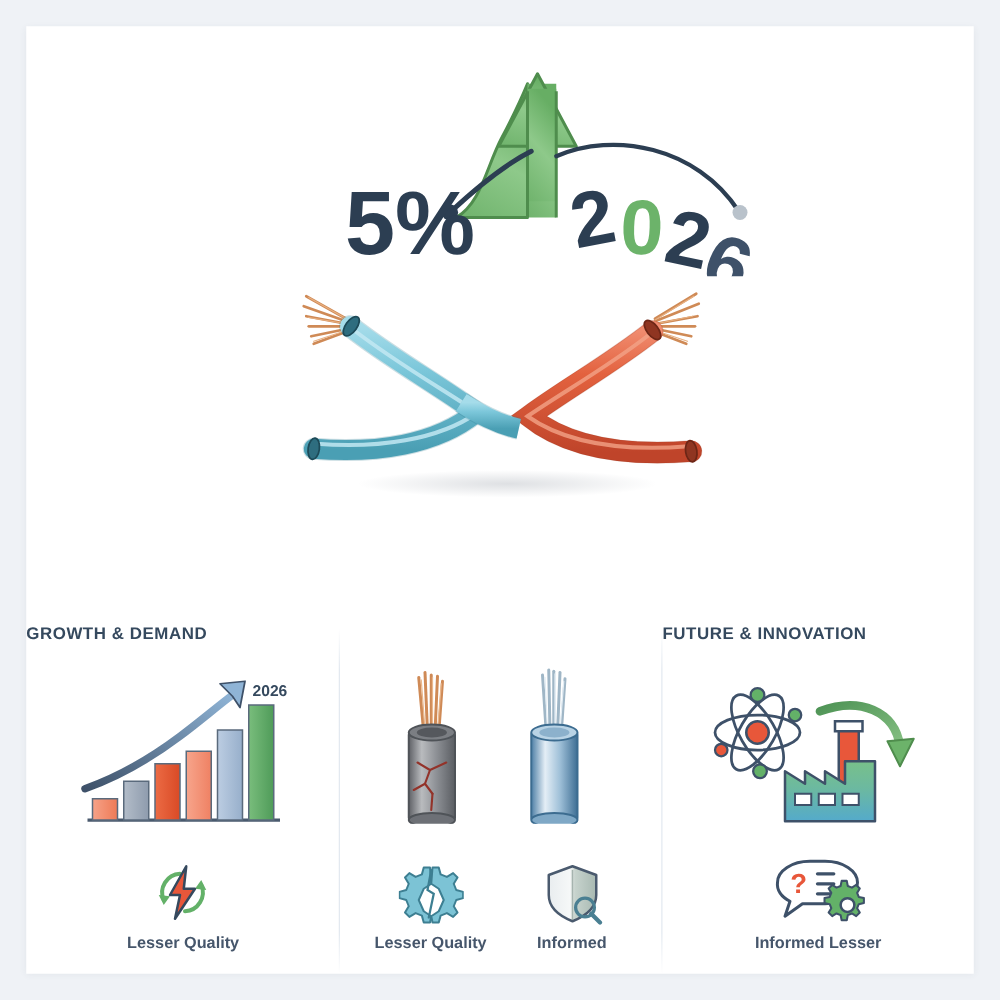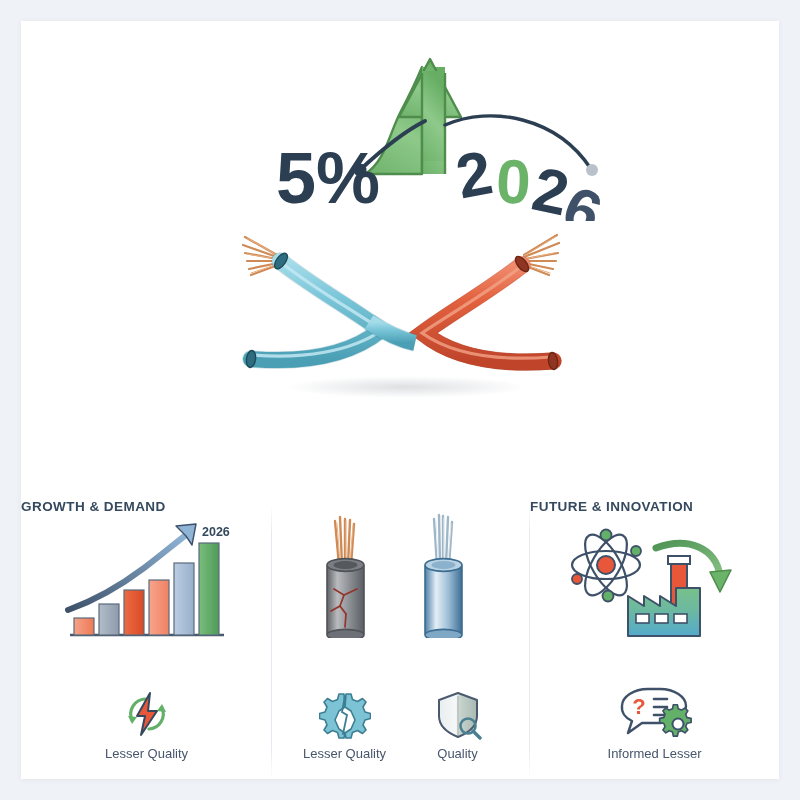--- a/index.html
+++ b/index.html
@@ -41,30 +41,31 @@
     width: 1px; height: 276px;
     background: linear-gradient(to bottom,
         rgba(226,233,240,0) 0%, #e3e9f0 12%, #e3e9f0 88%, rgba(226,233,240,0) 100%);
   }
   .panel-title {
     font-size: 13.5px; font-weight: bold;
     letter-spacing: 0.45px;
     color: #35495e;
     white-space: nowrap;
   }
-  .panel-art { margin-top: 4px; display:flex; justify-content:center; }
+  .panel-art { margin-top: 25px; display:flex; justify-content:center; }
   .panel-footer {
     position: absolute; bottom: 18px; left: 0; right: 0;
     display: flex; justify-content: center; gap: 0;
   }
   .footer-item { display: flex; flex-direction: column; align-items: center; }
   .footer-caption {
     margin-top: 6px;
     font-size: 13px; color: #46566b;
     white-space: nowrap;
+    font-weight: bold;
   }
   #panel-selection .footer-item { width: 113px; }
 </style>
 </head>
 <body>
 
 <div id="infographic-card">
 
   <div id="hero">
 
@@ -373,21 +374,21 @@
                 <stop offset="45%" stop-color="#f6f8f8"></stop>
                 <stop offset="55%" stop-color="#c7d3cd"></stop>
                 <stop offset="100%" stop-color="#a8b9b2"></stop>
               </linearGradient>
             </defs>
             <path d="M26 3 L45 10 V26 C45 36 36 43 26 47 C16 43 7 36 7 26 V10 Z" fill="url(#gShield)" stroke="#4a5a6e" stroke-width="2" stroke-linejoin="round"></path>
             <path d="M26 6 L26 46" stroke="#8d9e98" stroke-width="1.2" fill="none" opacity="0.7"></path>
             <circle cx="36" cy="36" r="7.5" fill="none" stroke="#4a7f92" stroke-width="2.6"></circle>
             <line x1="41" y1="41" x2="48" y2="48" stroke="#4a7f92" stroke-width="3.4" stroke-linecap="round"></line>
           </svg>
-          <div class="footer-caption">Quality</div>
+          <div class="footer-caption">Informed</div>
         </div>
       </div>
 
       <div class="panel-divider"></div>
     </div>
 
     <div class="panel" id="panel-future">
       <div class="panel-title">FUTURE &amp; INNOVATION</div>
 
       <div class="panel-art">

